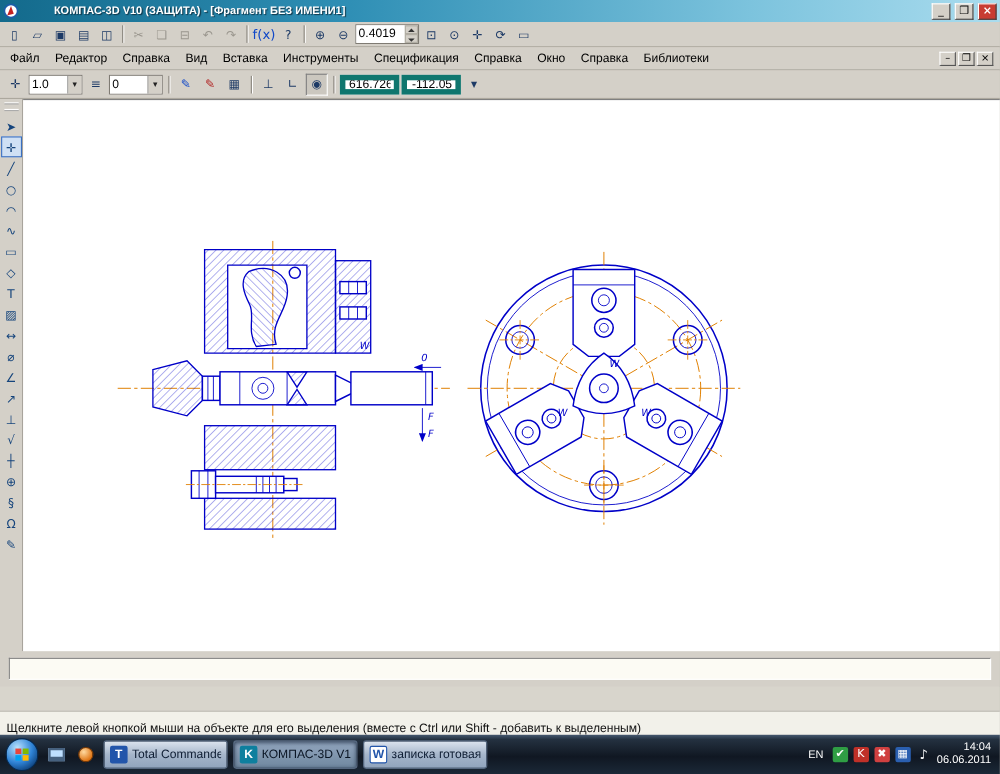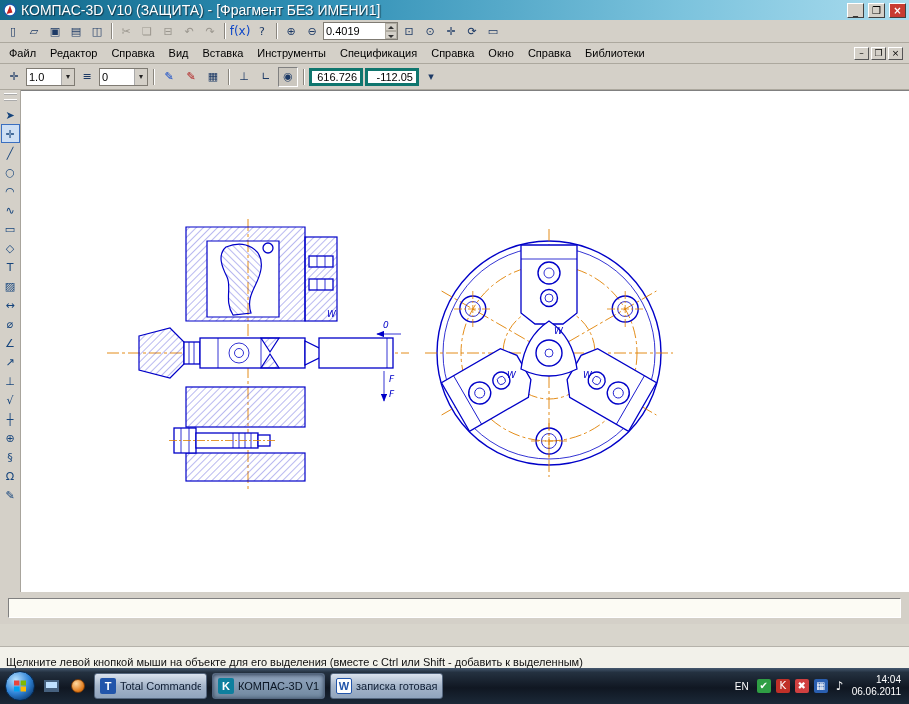--- a/index.html
+++ b/index.html
@@ -5,22 +5,22 @@
   :root { --c-line:#0000c8; --c-center:#e08000; }
   * { box-sizing:border-box; margin:0; padding:0; }
   body { width:909px; height:704px; overflow:hidden; background:#777;
          font-family:"Liberation Sans","DejaVu Sans",sans-serif; font-size:11px; }
   .window { width:909px; height:704px; display:flex; flex-direction:column; background:#d4d0c8; }
 
   
   .titlebar { height:20px; flex:0 0 20px; display:flex; align-items:center; gap:4px; padding:0 3px;
               background:linear-gradient(90deg,#136a8c 0%,#2f8fb5 35%,#7cc3dd 75%,#aadcee 100%); }
   .app-ico { width:14px; height:14px; display:flex; }
-  .title-text { flex:1; color:#fff; font-weight:normal; font-size:14px; white-space:nowrap; overflow:hidden;
-                text-shadow:1px 1px 1px #134; }
+  .title-text { flex:1; color:#fff; font-weight:bold; font-size:10px; white-space:nowrap; overflow:hidden;
+                text-shadow:1px 1px 1px #134;margin-left:28px; }
   .cap-btn { width:17px; height:15px; background:#d4d0c8; border:1px solid; border-color:#fff #404040 #404040 #fff;
              font-size:10px; line-height:13px; text-align:center; color:#000; font-family:"DejaVu Sans",sans-serif; }
   .cap-btn.close { background:#c83c32; color:#fff; font-weight:bold; }
 
   
   .toolbar1 { height:23px; flex:0 0 23px; display:flex; align-items:center; gap:1px; padding:0 3px;
               background:#d4d0c8; border-bottom:1px solid #aca89e; }
   .toolbar2 { height:26px; flex:0 0 26px; display:flex; align-items:center; gap:2px; padding:0 4px;
               background:#d4d0c8; border-bottom:1px solid #aca89e; }
   .tbtn { width:20px; height:20px; display:flex; align-items:center; justify-content:center;
@@ -34,21 +34,21 @@
   .sep { width:1px; height:16px; background:#8a867e; box-shadow:1px 0 0 #fff; margin:0 3px; }
   .combo { display:flex; align-items:center; height:18px; border:1px solid #7f7b73; background:#fff; }
   .combo input { border:none; outline:none; height:16px; font-size:11px; padding:0 2px; font-family:inherit; }
   .combo .arrow { width:13px; height:16px; background:#d4d0c8; border-left:1px solid #aaa; text-align:center;
                   font-size:8px; line-height:16px; color:#222; }
   .spin { width:12px; height:16px; display:flex; flex-direction:column; }
   .spin i { flex:1; background:#d4d0c8; border:1px solid #b0aca2; position:relative; }
   .spin i::after { content:""; position:absolute; left:2px; top:2px; border:3px solid transparent; }
   .spin i.up::after { border-bottom-color:#333; top:-1px; }
   .spin i.dn::after { border-top-color:#333; top:3px; }
-  .field { width:54px; height:18px; border:3px solid #0f766e; background:#fff; font-size:11px;
+  .field { width:54px; height:18px; border:5px solid #0f766e; background:#fff; font-size:11px;
            text-align:right; padding:0 3px; font-family:inherit; }
 
   
   .menubar { height:21px; flex:0 0 21px; display:flex; align-items:center; background:#d4d0c8;
              border-bottom:1px solid #aca89e; padding:0 2px; }
   .menu-item { padding:3px 7px; color:#000; }
   .mdi-controls { margin-left:auto; display:flex; gap:2px; padding-right:4px; }
   .mdi-btn { width:15px; height:13px; font-size:9px; line-height:11px; text-align:center; background:#d4d0c8;
              border:1px solid; border-color:#fff #555 #555 #fff; font-family:"DejaVu Sans",sans-serif; }
 
@@ -145,21 +145,21 @@
     <button class="tbtn disabled">⊟</button>
     <button class="tbtn disabled">↶</button>
     <button class="tbtn disabled">↷</button>
     <span class="sep"></span>
     <button class="tbtn small blue">f(x)</button>
     <button class="tbtn">?</button>
     <span class="sep"></span>
     <button class="tbtn">⊕</button>
     <button class="tbtn">⊖</button>
     <span class="combo">
-      <input style="width: 61px;" readonly="" value="0.4019">
+      <input style="width: 44px;" readonly="" value="0.4019">
       <span class="spin">
           <i class="up"></i>
           <i class="dn"></i>
         </span>
     </span>
     <button class="tbtn">⊡</button>
     <button class="tbtn">⊙</button>
     <button class="tbtn">✛</button>
     <button class="tbtn">⟳</button>
     <button class="tbtn">▭</button>

